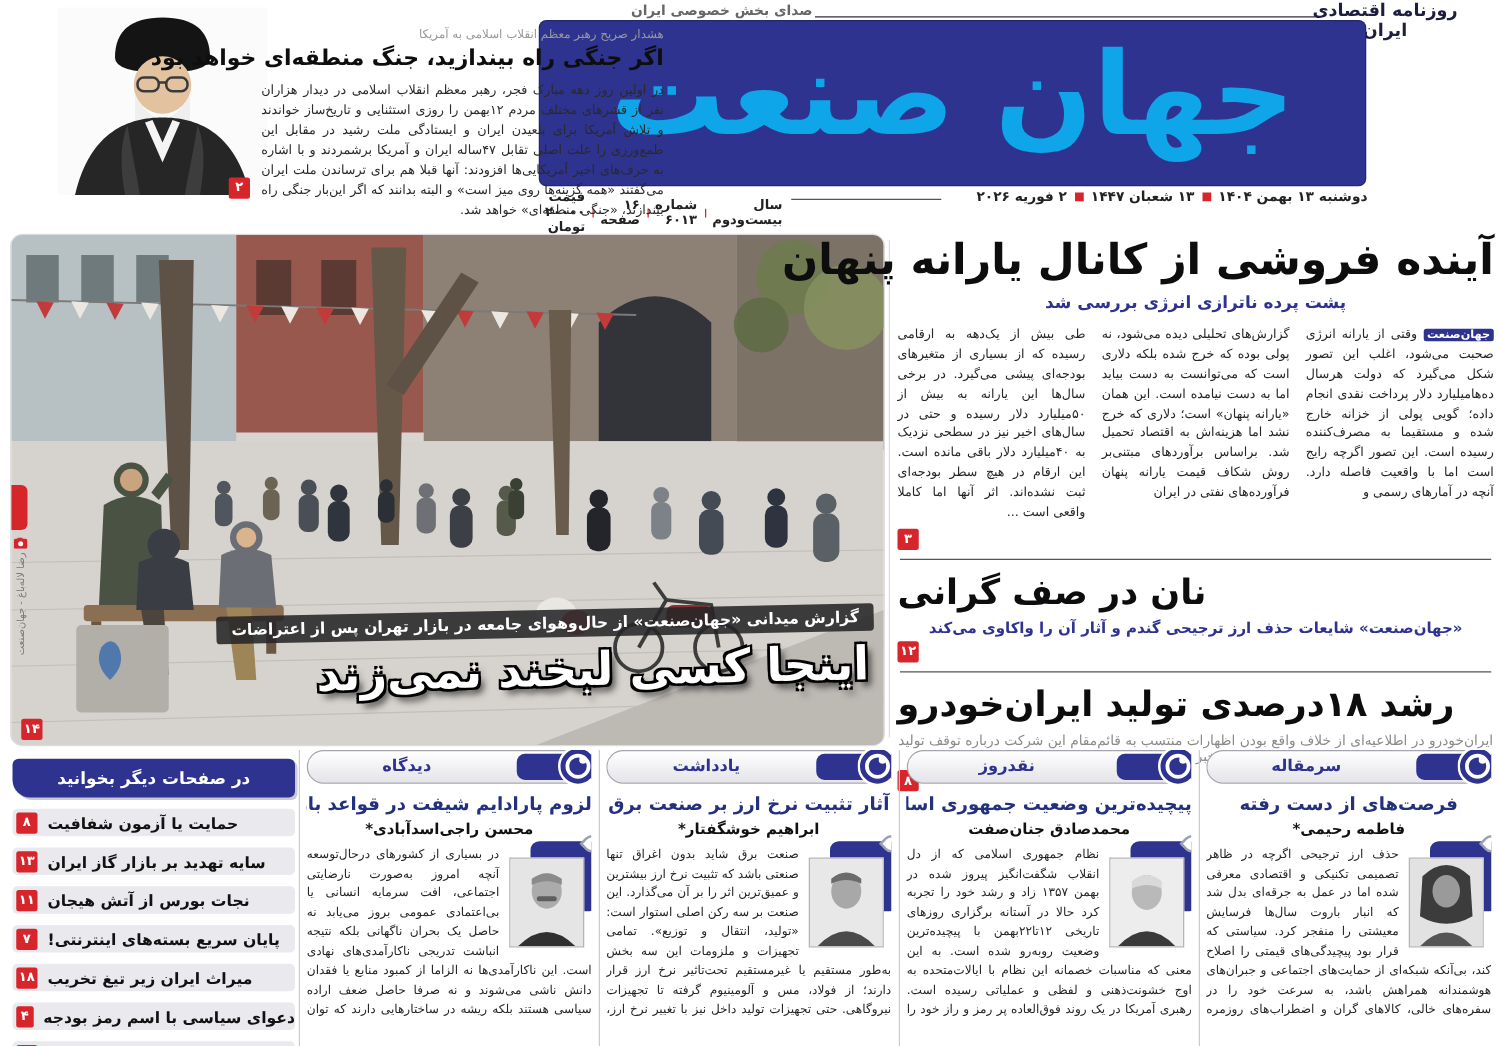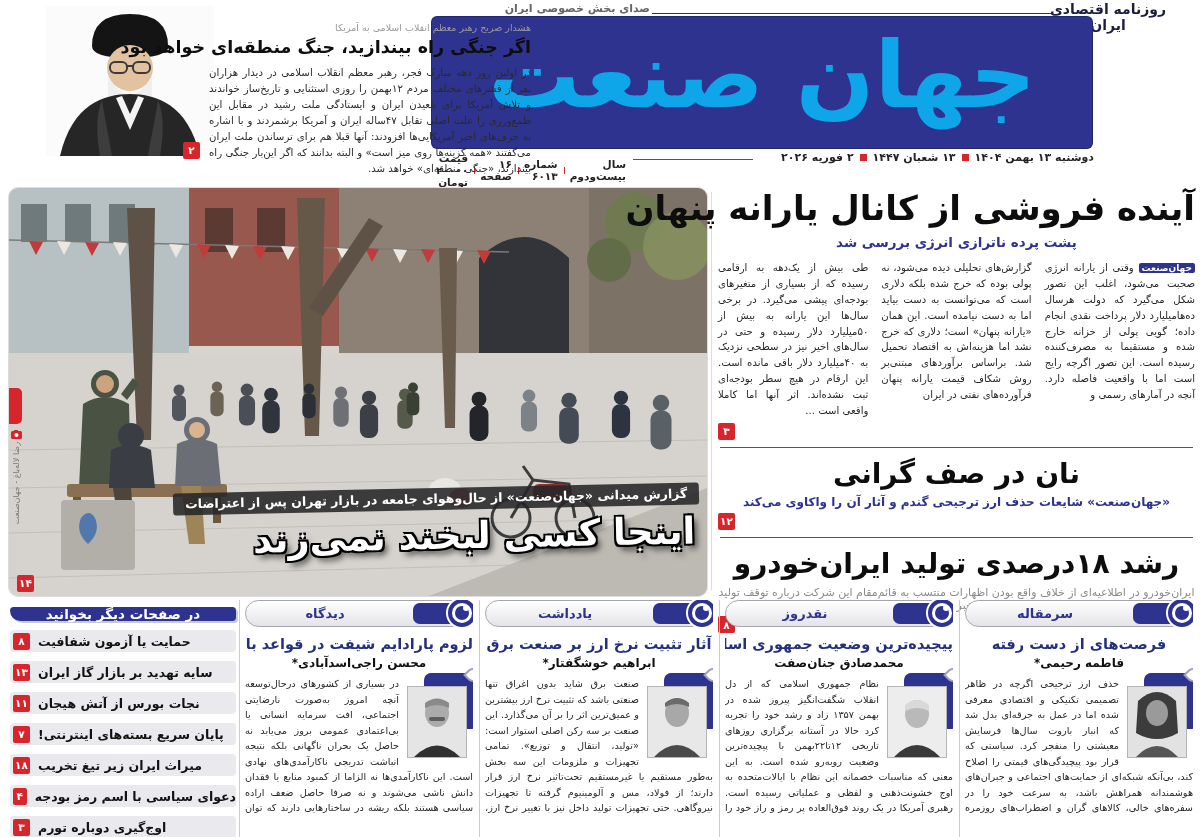--- a/index.html
+++ b/index.html
@@ -34,21 +34,21 @@
         padding:3px 12px 4px;border-radius:3px;transform:rotate(-1.2deg);white-space:nowrap;}
   #photo-title{right:12px;top:326px;font-size:37px;font-weight:bold;color:#fff;transform:rotate(-1.2deg);white-space:nowrap;
         text-shadow:2px 2px 0 #000,-2px 2px 0 #000,2px -2px 0 #000,-2px -2px 0 #000,4px 5px 6px rgba(0,0,0,.65);}
   #photo-page{left:8px;bottom:4px;}
   #photo-tag{left:0;top:200px;width:13px;height:36px;background:#d6252b;border-radius:0 5px 5px 0;}
   #photo-credit{left:0px;top:242px;width:14px;height:160px;display:flex;flex-direction:column;align-items:center;gap:3px;}
   #photo-credit .cred-txt{writing-mode:vertical-rl;transform:rotate(180deg);font-size:8px;color:#777;white-space:nowrap;}
   
   #stories{left:718px;top:188px;width:477px;}
   .story-h1{font-size:34px;font-weight:bold;color:#0d0d0d;text-align:center;letter-spacing:-1px;white-space:nowrap;line-height:1.2;}
-  .story-h2{font-size:28px;font-weight:bold;color:#0d0d0d;text-align:center;letter-spacing:-0.5px;white-space:nowrap;line-height:1.2;}
+  .story-h2{font-size:28px;font-weight:bold;color:#0d0d0d;text-align:left;letter-spacing:-0.5px;white-space:nowrap;line-height:1.2;}
   .story-sub-navy{margin-top:5px;text-align:center;color:#2e3390;font-size:13.5px;font-weight:bold;}
   .story-sub-navy2{margin-top:4px;text-align:center;color:#2e3390;font-size:12px;font-weight:bold;}
   .story-sub-gray{margin-top:6px;text-align:center;color:#8a8a8a;font-size:11px;}
   .cols3{margin-top:10px;display:flex;gap:13px;}
   .cols3 .col{flex:1;font-size:10.1px;line-height:1.58;text-align:justify;color:#262626;}
   .lede-tag{background:#2e3390;color:#fff;font-weight:bold;font-size:9px;padding:0 3px;border-radius:2px;}
   .story-foot{display:flex;justify-content:flex-end;margin-top:4px;}
   .story-rule{border:none;border-top:1px solid #555;margin:7px 2px 9px;}
   
   .opinion{position:absolute;top:600px;width:228px;height:217px;overflow:hidden;}
@@ -61,21 +61,21 @@
         color:#2e3390;font-weight:bold;font-size:13px;}
   .op-title{margin-top:9px;text-align:center;color:#23307e;font-weight:bold;font-size:14.5px;white-space:nowrap;}
   .op-author{margin-top:4px;text-align:center;color:#111;font-weight:bold;font-size:12px;}
   .op-body{margin-top:6px;font-size:9.7px;line-height:1.6;text-align:justify;color:#262626;}
   .portrait{float:right;width:66px;height:80px;margin:3px 0 4px 8px;position:relative;}
   .portrait .frame-bg{position:absolute;right:-5px;top:-6px;width:54px;height:56px;background:#2e3390;border-radius:7px;}
   .portrait .photo-box{position:absolute;left:0;top:7px;width:58px;height:70px;background:#fff;border:1px solid #b5b5b5;overflow:hidden;}
   .portrait .pin{position:absolute;right:-7px;top:-11px;width:10px;height:10px;border:2px solid #9aa0b5;border-radius:50% 50% 50% 0;transform:rotate(45deg);background:#fff;}
   
   #sidebar{left:10px;top:607px;width:226px;}
-  .sb-header{height:14px;background:#2e3390;border-radius:5px 5px 5px 14px;color:#fff;font-weight:bold;font-size:13.5px;
+  .sb-header{height:31px;background:#2e3390;border-radius:5px 5px 5px 14px;color:#fff;font-weight:bold;font-size:13.5px;
         display:flex;align-items:center;justify-content:center;box-shadow:2px 2px 0 #c9c9d2;}
   .sb-item{display:flex;direction:ltr;align-items:center;height:22px;background:#e9e9ee;border-radius:4px;margin-top:9px;padding-left:3px;}
   .sb-item .txt{direction:rtl;font-size:12.5px;font-weight:bold;color:#121212;margin-left:8px;white-space:nowrap;}
   .vrule{position:absolute;top:600px;height:237px;width:1px;background:#ccc;}
   #photo-vrule{left:711px;top:192px;height:398px;width:1px;background:#ddd;position:absolute;}
 </style>
 </head>
 <body>
 
 <div class="page">

